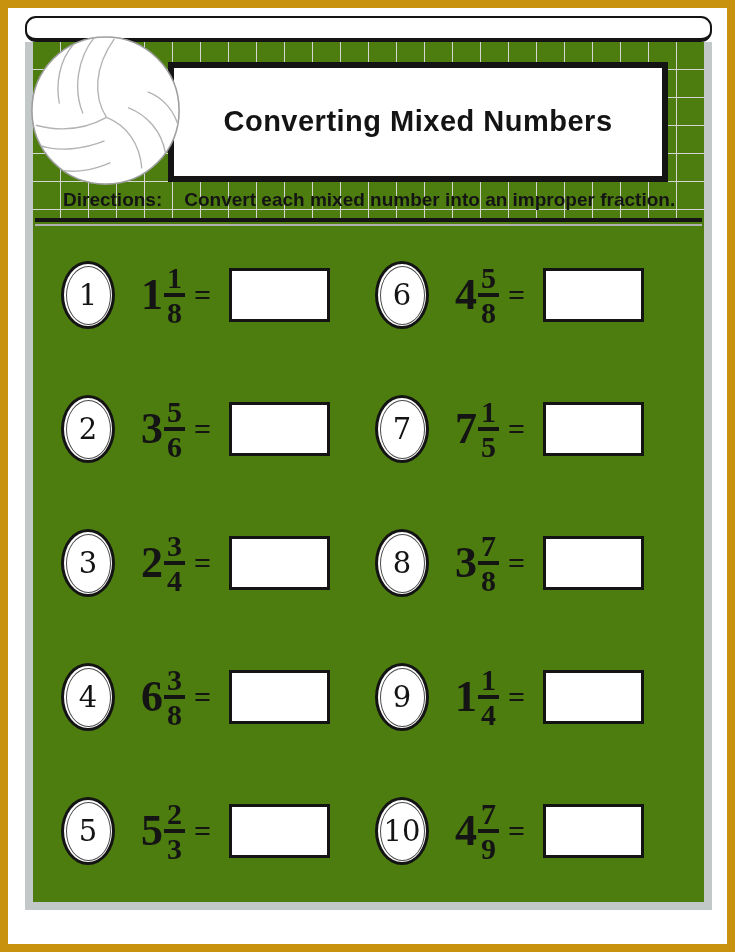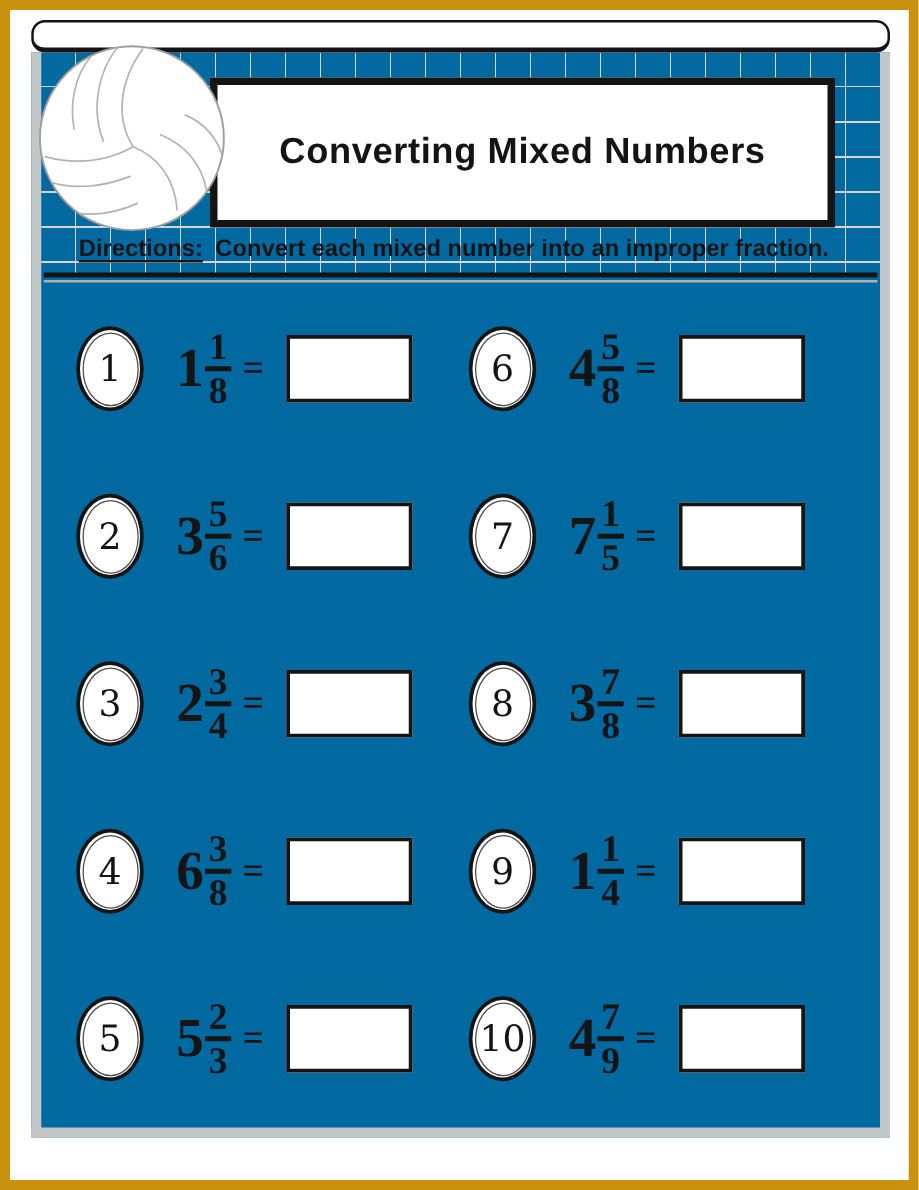--- a/index.html
+++ b/index.html
@@ -24,21 +24,21 @@
     box-sizing:border-box;
     z-index:2;
   }
   
   .page{
     position:absolute;left:17px;top:34px;
     width:687px;height:868px;
     box-sizing:border-box;
     border:8px solid #C2C7C7;
     border-top:none;
-    background:#0369a1;
+    background:#4d7c0f;
     z-index:1;
   }
   
   .gridband{
     position:absolute;left:0;top:0;right:0;height:180px;
     background-image:
       repeating-linear-gradient(to right, transparent 0 27px, #d5d5d5 27px 28px),
       repeating-linear-gradient(to bottom, transparent 0 27px, #d5d5d5 27px 28px);
   }
   .titlebox{
@@ -55,25 +55,24 @@
     font-size:29px;font-weight:700;letter-spacing:0.5px;
     line-height:1.5;white-space:nowrap;
     font-family:"Liberation Sans", sans-serif;
   }
   .directions{
     position:absolute;left:30px;top:147px;right:8px;
     font-size:19px;font-weight:700;white-space:nowrap;
     z-index:1;
   }
   .directions .dlabel{
-    text-decoration:underline;
     text-decoration-thickness:2px;
     text-underline-offset:3px;
   }
-  .directions .dtext{margin-left:10px;}
+  .directions .dtext{margin-left:22px;}
   .rule{
     position:absolute;left:2px;right:2px;top:176px;height:3.5px;
     background:#141414;z-index:1;
   }
   .rule::after{
     content:"";position:absolute;left:0;right:0;top:6px;height:1.5px;
     background:#b0b0b0;
   }
   
   .ball{

